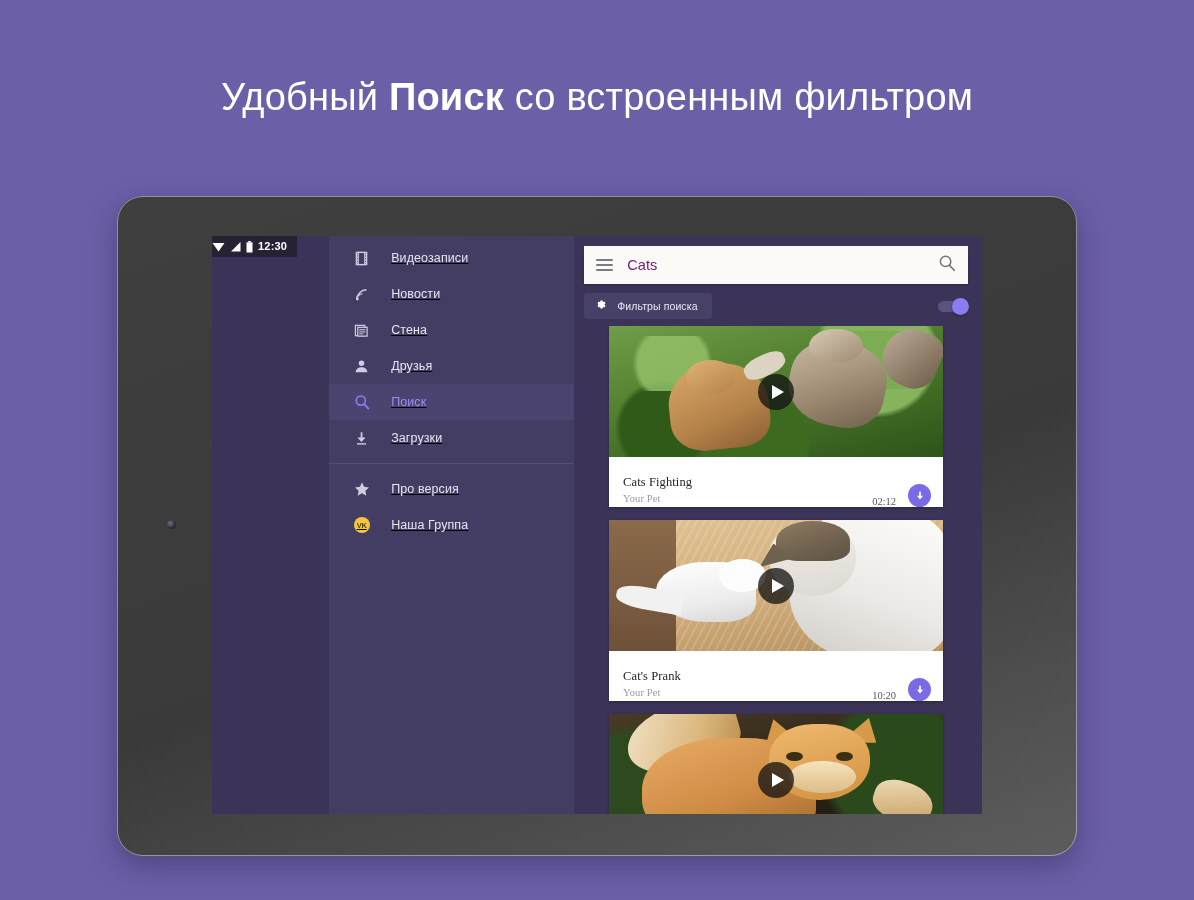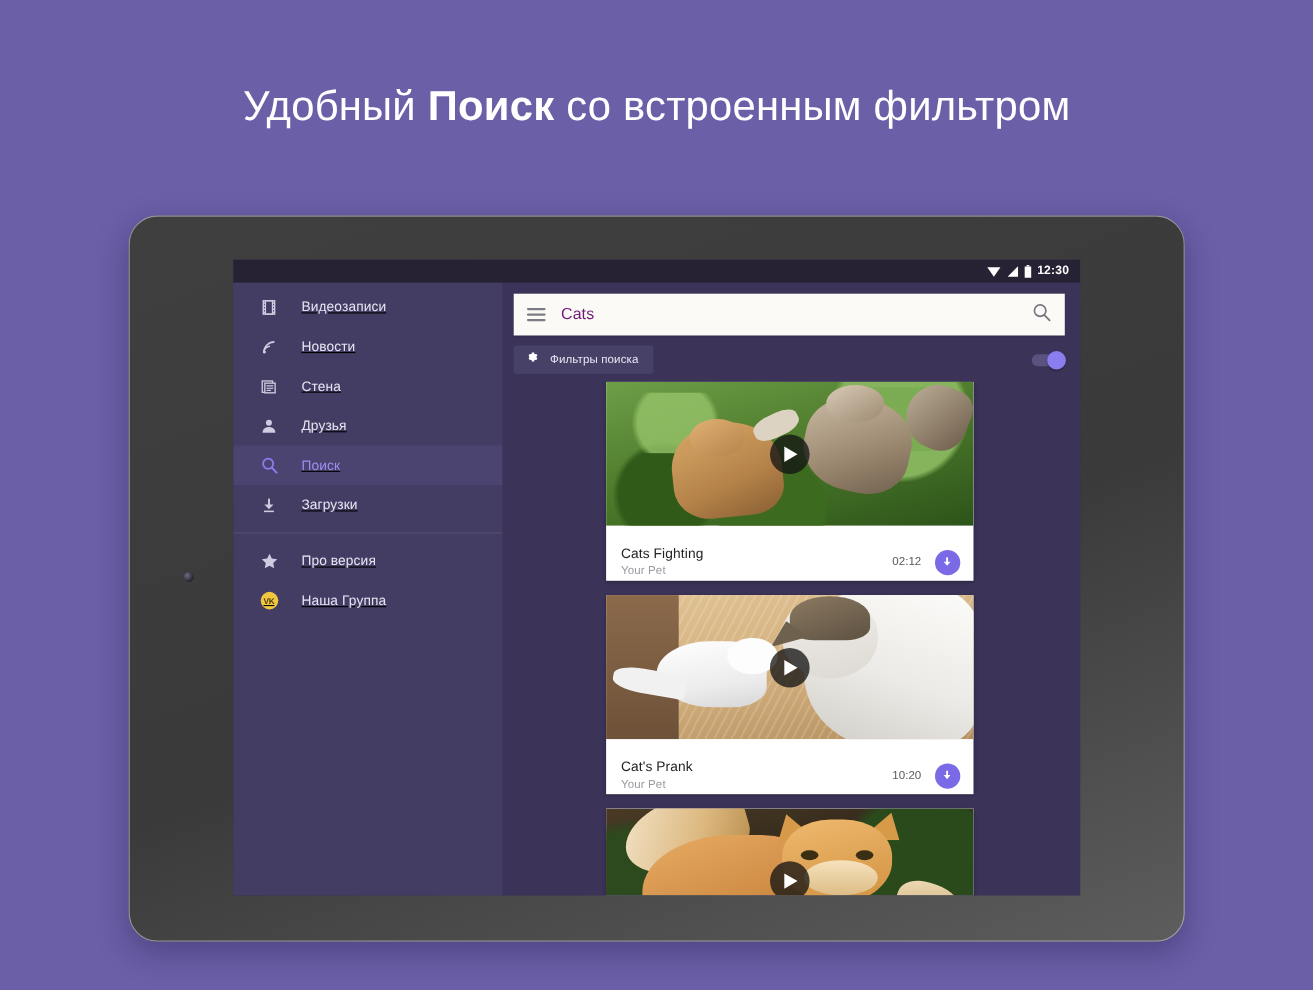--- a/index.html
+++ b/index.html
@@ -61,21 +61,22 @@
   
   .screen {
     position: absolute;
     left: 95px;
     top: 40px;
     width: 770px;
     height: 578px;
     background: #3b3458;
     overflow: hidden;
     display: flex;
-    flex-direction: column;
+    flex-direction: row;
+    gap: 32px;
   }
 
   
   .statusbar {
     height: 21px;
     background: #262133;
     display: flex;
     align-items: center;
     justify-content: flex-end;
     padding-right: 10px;
@@ -328,22 +329,23 @@
   .play i {
     width: 0; height: 0;
     margin-left: 3px;
     border-top: 7px solid transparent;
     border-bottom: 7px solid transparent;
     border-left: 12px solid #ffffff;
   }
   .meta {
     height: 50px;
     display: flex;
-    align-items: center;
+    align-items: flex-end;
     padding: 16px 12px 0 14px;
+    font-family: Liberation Serif, serif;
   }
   .meta .texts { flex: 1; min-width: 0; }
   .meta .title {
     color: #242428;
     font-size: 12.5px;
     line-height: 1.35;
     letter-spacing: .1px;
   }
   .meta .sub {
     color: #9a9aa2;

